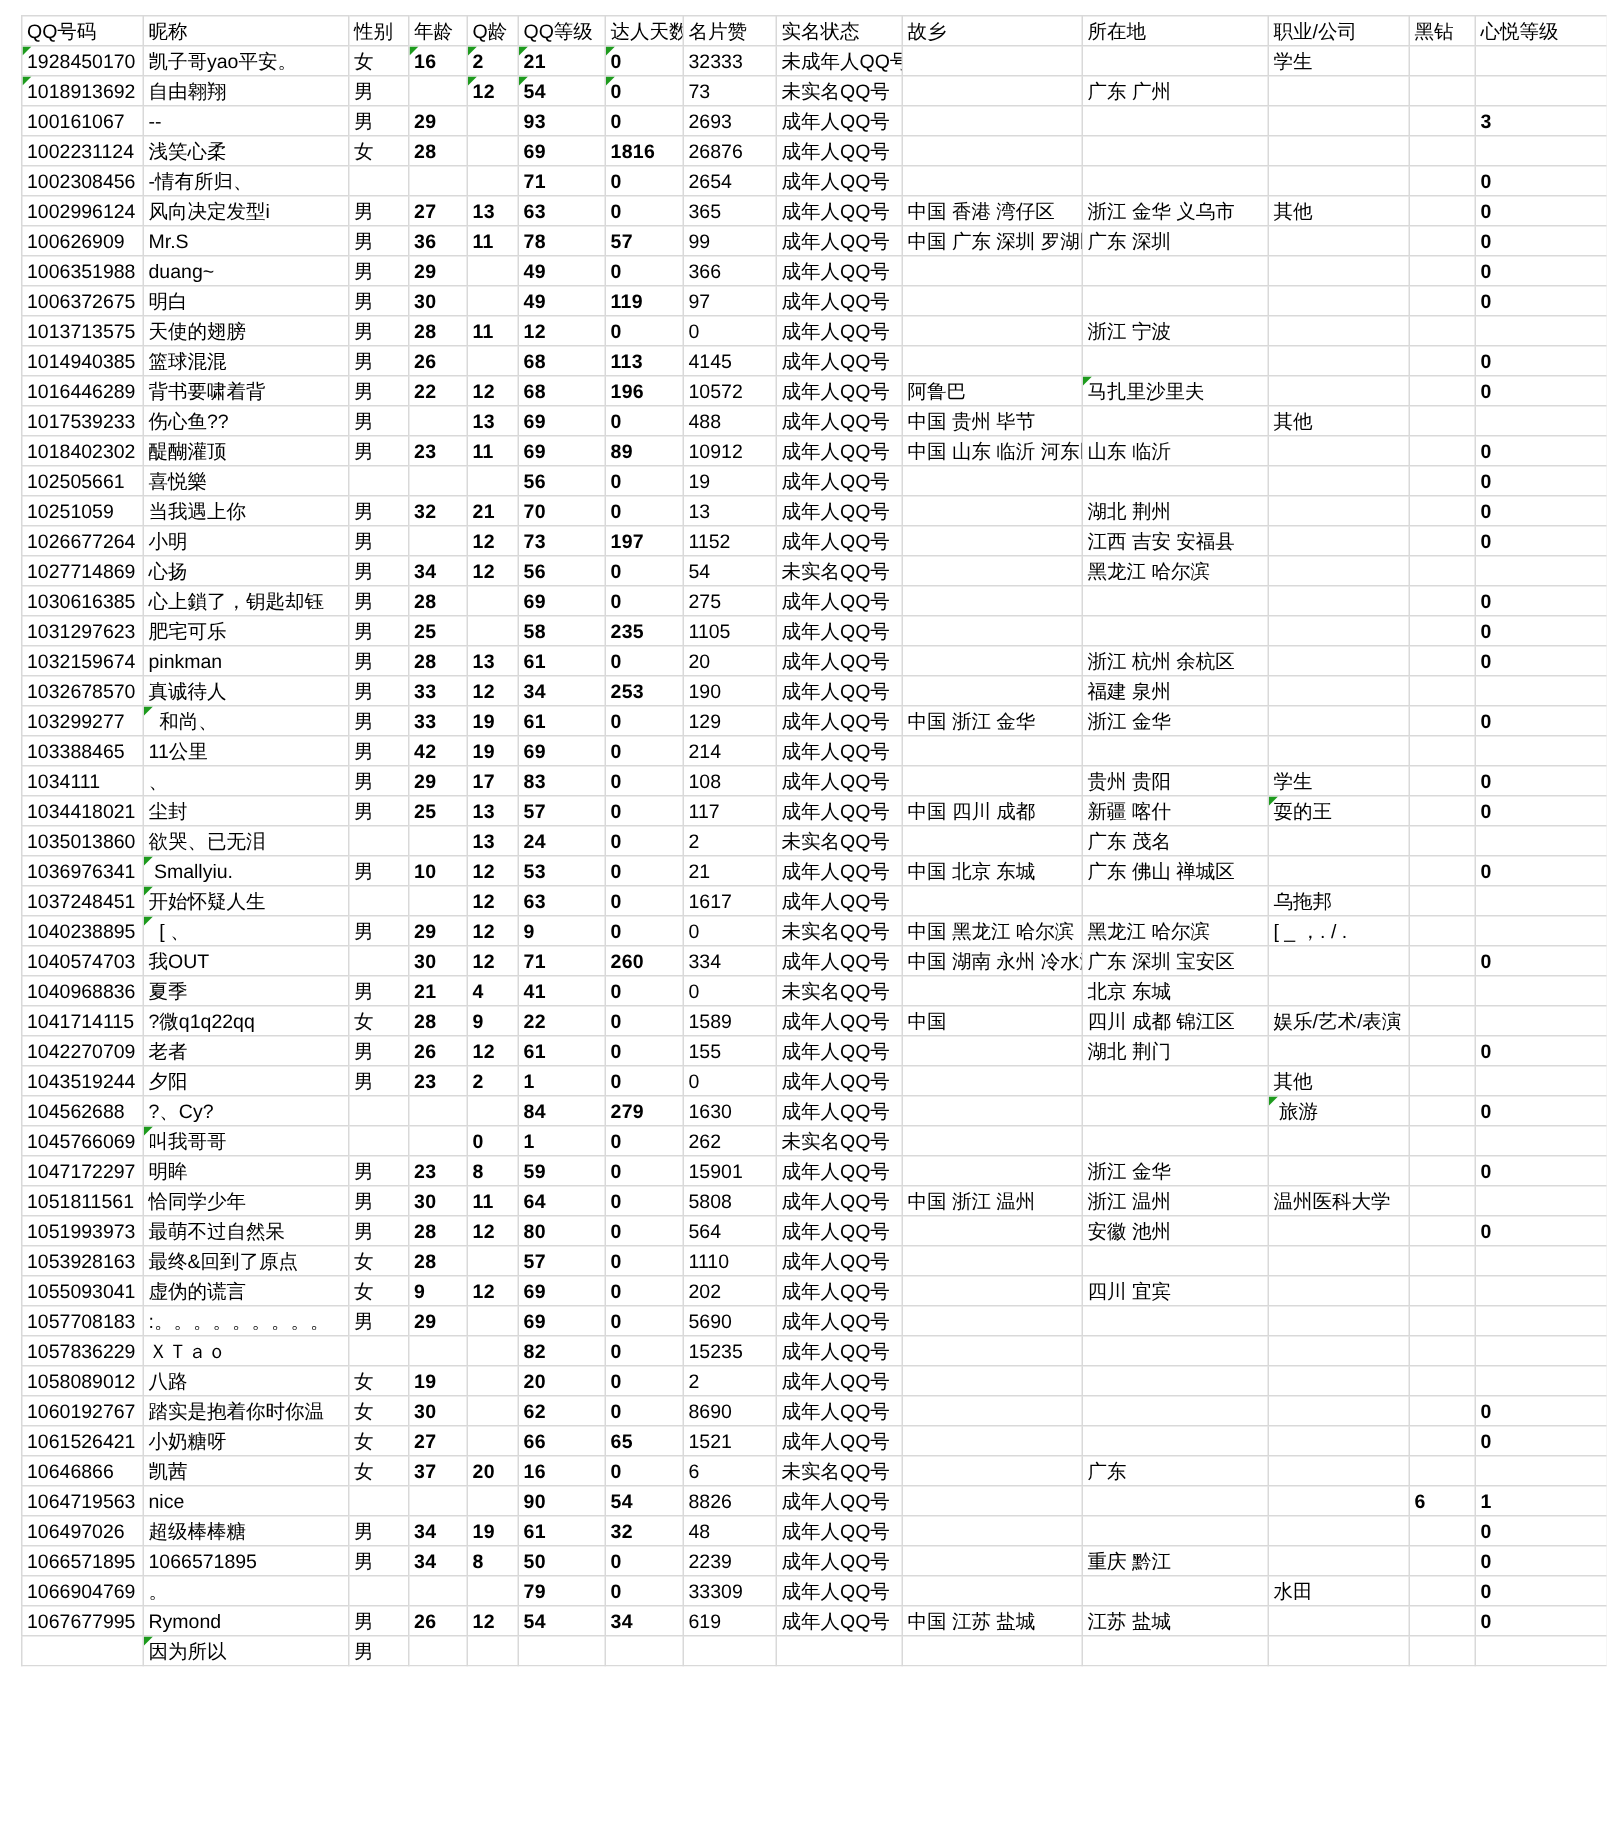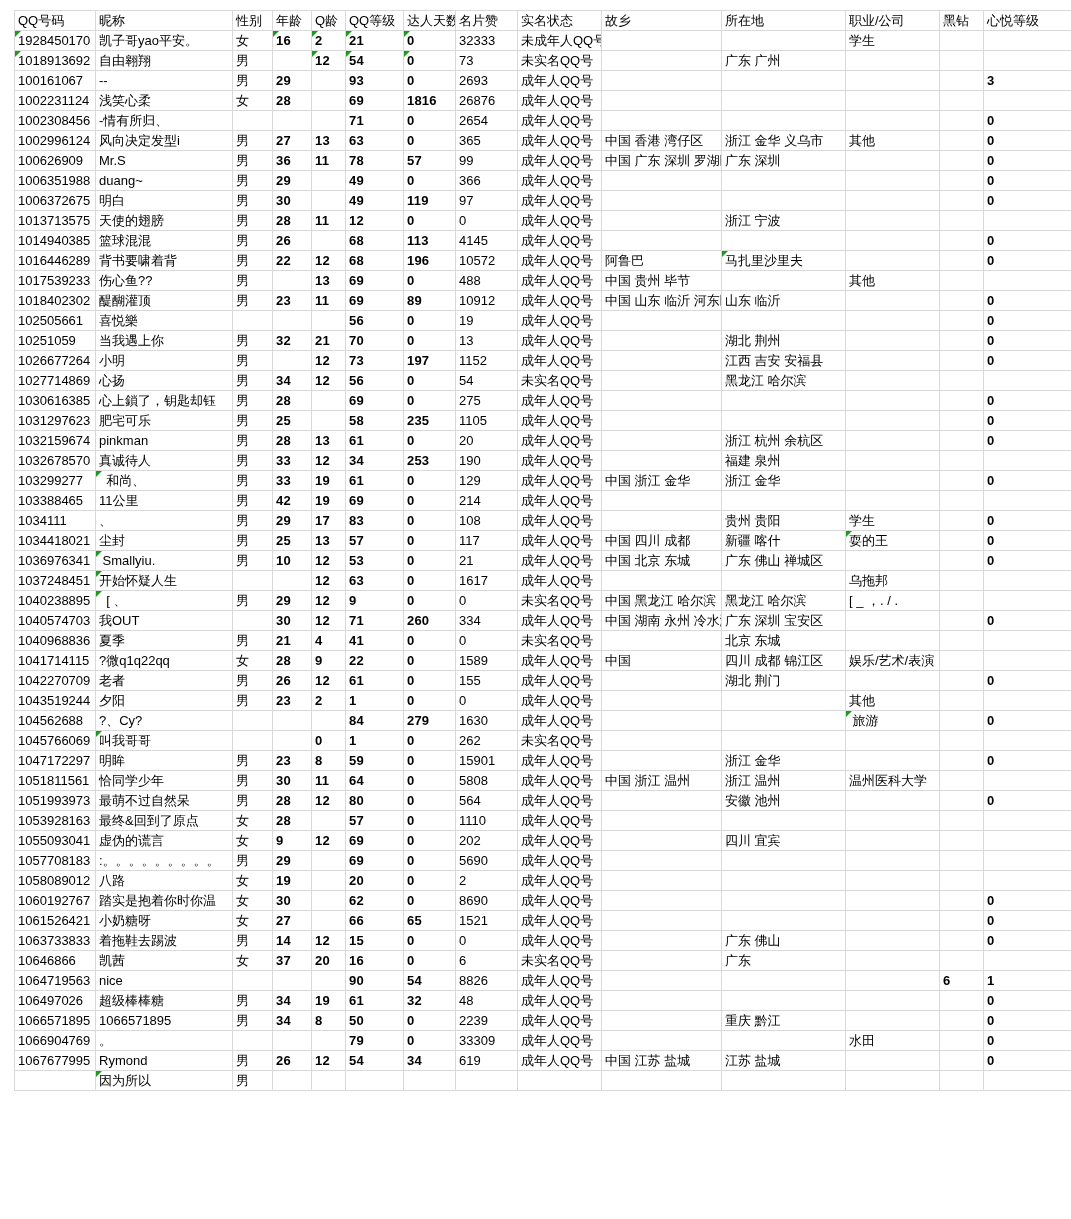--- a/index.html
+++ b/index.html
@@ -500,20 +500,36 @@
           <td class="num">0</td>
           <td>117</td>
           <td>成年人QQ号</td>
           <td>中国 四川 成都</td>
           <td>新疆 喀什</td>
           <td class="flag">耍的王</td>
           <td class="num"></td>
           <td class="num">0</td>
         </tr>
         <tr>
+          <td>1035013860</td>
+          <td>欲哭、已无泪</td>
+          <td></td>
+          <td class="num"></td>
+          <td class="num">13</td>
+          <td class="num">24</td>
+          <td class="num">0</td>
+          <td>2</td>
+          <td>未实名QQ号</td>
+          <td></td>
+          <td>广东 茂名</td>
+          <td></td>
+          <td class="num"></td>
+          <td class="num"></td>
+        </tr>
+        <tr>
           <td>1036976341</td>
           <td class="flag"> Smallyiu.</td>
           <td>男</td>
           <td class="num">10</td>
           <td class="num">12</td>
           <td class="num">53</td>
           <td class="num">0</td>
           <td>21</td>
           <td>成年人QQ号</td>
           <td>中国 北京 东城</td>
@@ -756,20 +772,36 @@
           <td class="num">0</td>
           <td>5690</td>
           <td>成年人QQ号</td>
           <td></td>
           <td></td>
           <td></td>
           <td class="num"></td>
           <td class="num"></td>
         </tr>
         <tr>
+          <td>1057836229</td>
+          <td>ＸＴａｏ</td>
+          <td></td>
+          <td class="num"></td>
+          <td class="num"></td>
+          <td class="num">82</td>
+          <td class="num">0</td>
+          <td>15235</td>
+          <td>成年人QQ号</td>
+          <td></td>
+          <td></td>
+          <td></td>
+          <td class="num"></td>
+          <td class="num"></td>
+        </tr>
+        <tr>
           <td>1058089012</td>
           <td>八路</td>
           <td>女</td>
           <td class="num">19</td>
           <td class="num"></td>
           <td class="num">20</td>
           <td class="num">0</td>
           <td>2</td>
           <td>成年人QQ号</td>
           <td></td>
@@ -799,36 +831,20 @@
           <td>小奶糖呀</td>
           <td>女</td>
           <td class="num">27</td>
           <td class="num"></td>
           <td class="num">66</td>
           <td class="num">65</td>
           <td>1521</td>
           <td>成年人QQ号</td>
           <td></td>
           <td></td>
-          <td></td>
-          <td class="num"></td>
-          <td class="num">0</td>
-        </tr>
-        <tr>
-          <td>1063733833</td>
-          <td>着拖鞋去踢波</td>
-          <td>男</td>
-          <td class="num">14</td>
-          <td class="num">12</td>
-          <td class="num">15</td>
-          <td class="num">0</td>
-          <td>0</td>
-          <td>成年人QQ号</td>
-          <td></td>
-          <td>广东 佛山</td>
           <td></td>
           <td class="num"></td>
           <td class="num">0</td>
         </tr>
         <tr>
           <td>10646866</td>
           <td>凯茜</td>
           <td>女</td>
           <td class="num">37</td>
           <td class="num">20</td>

